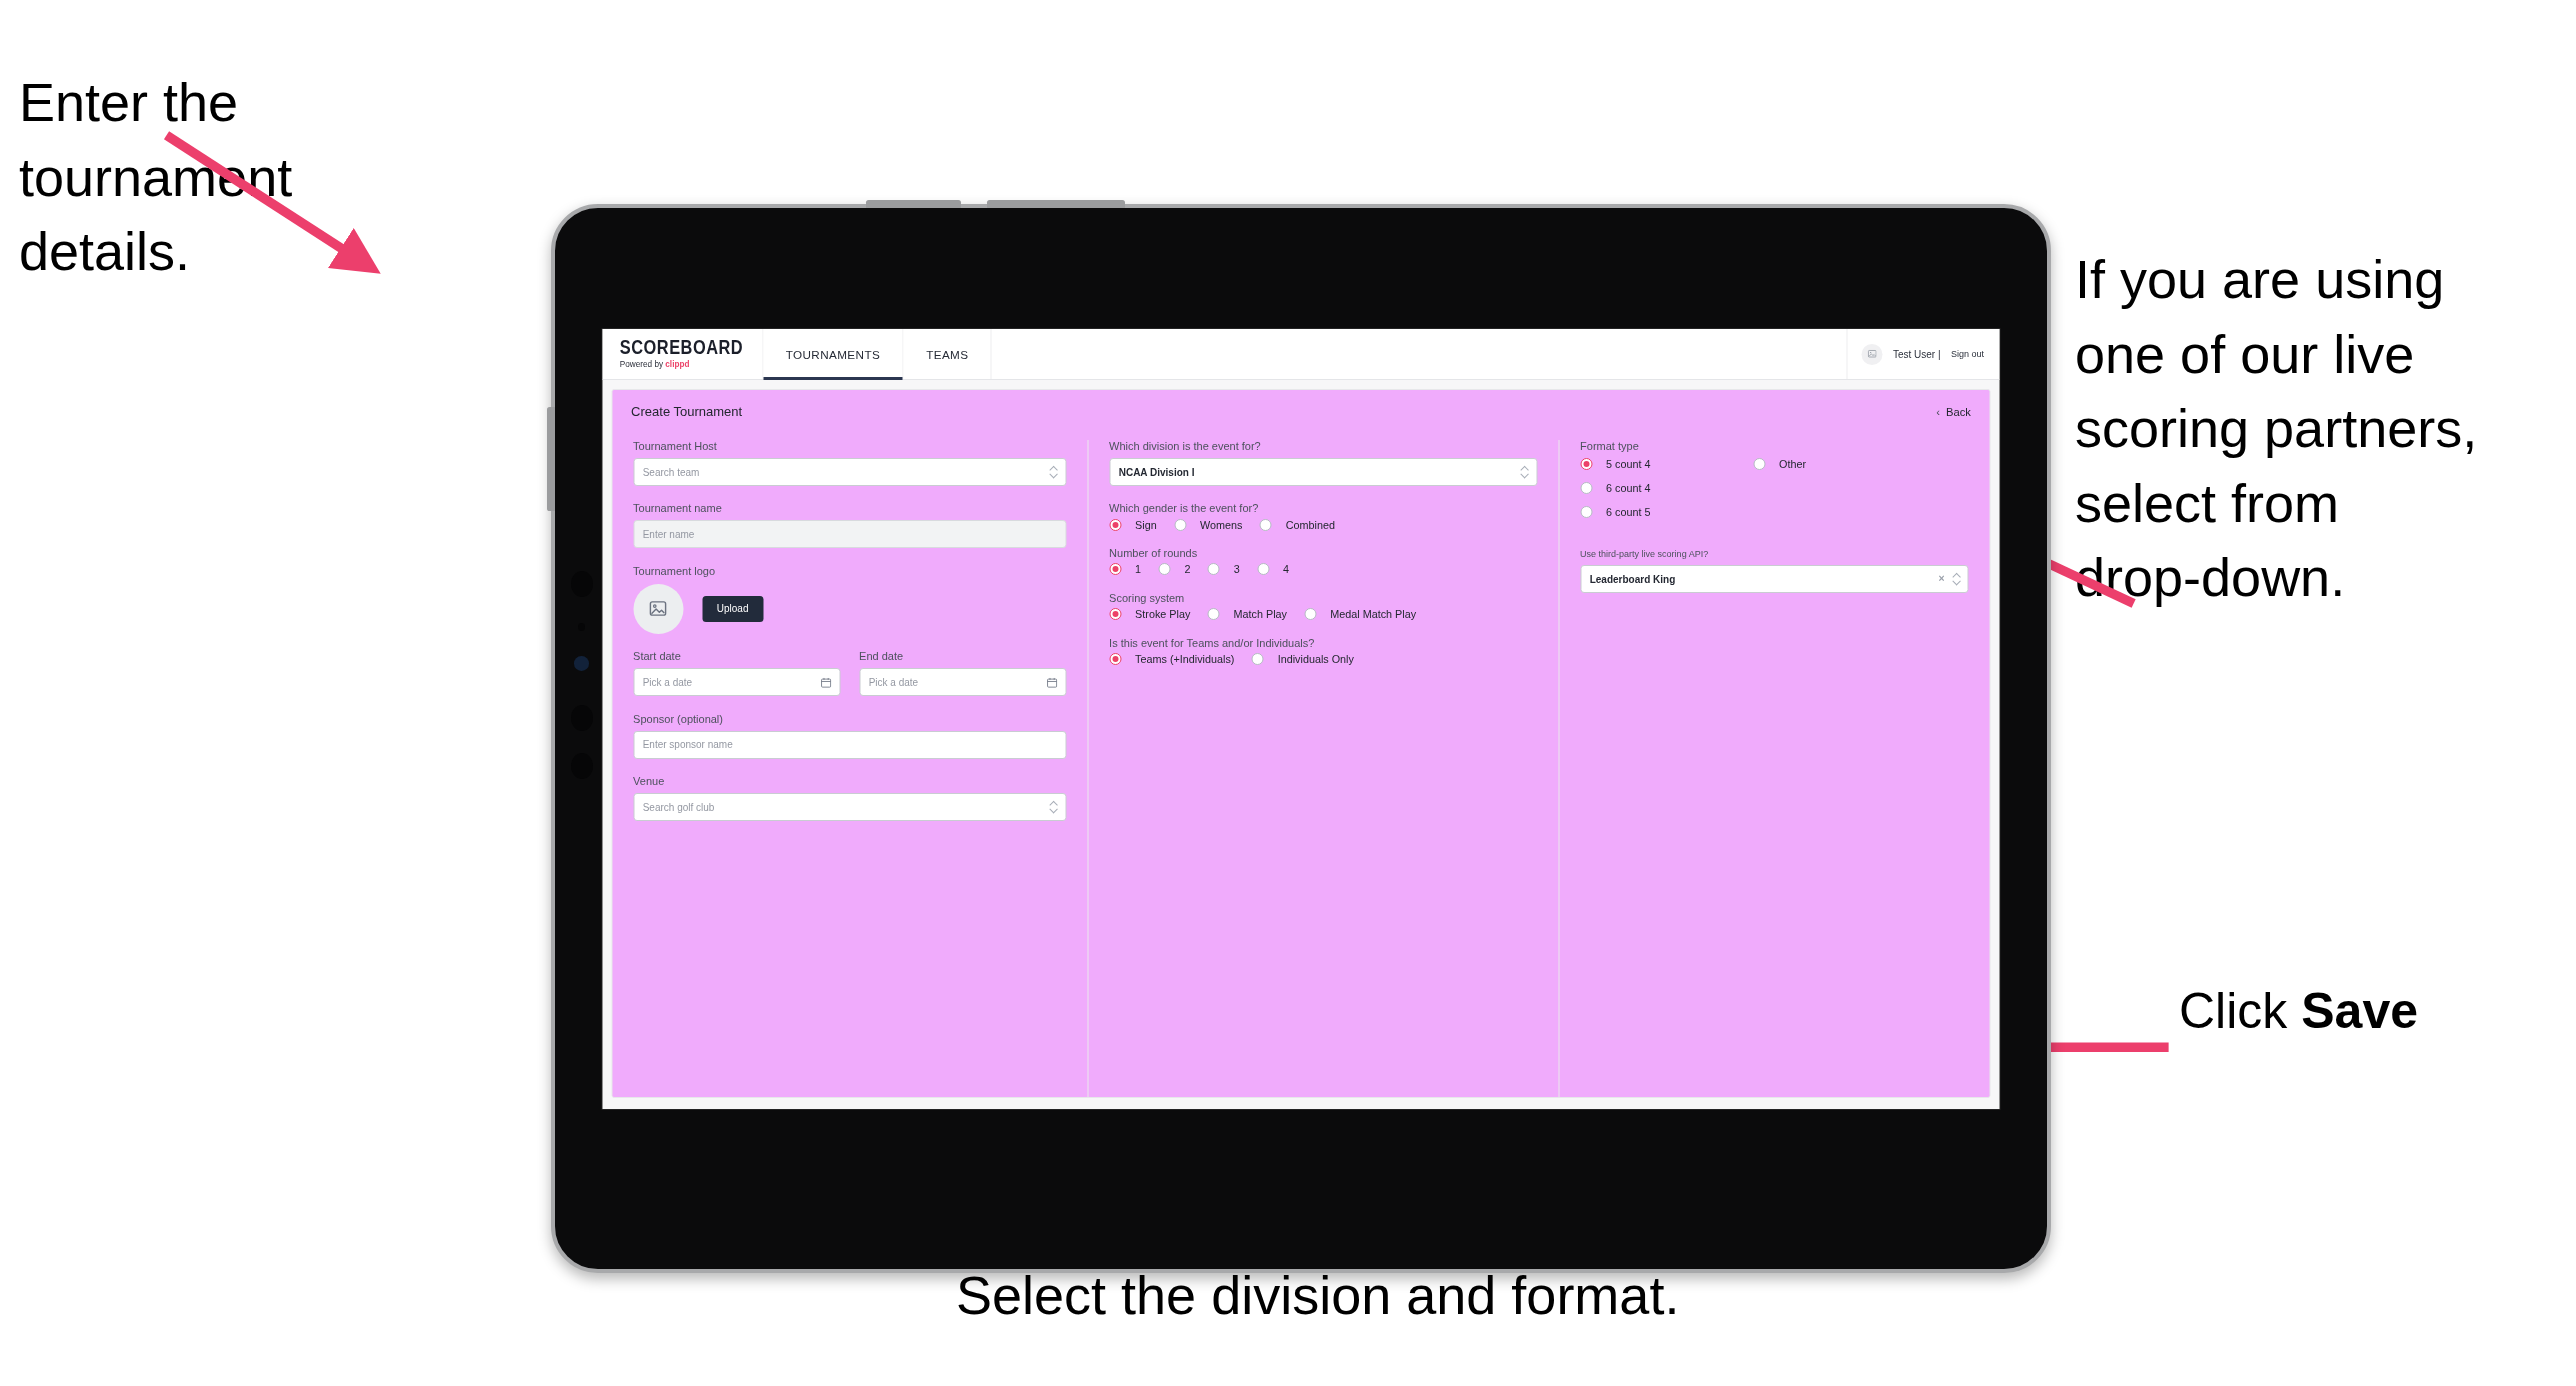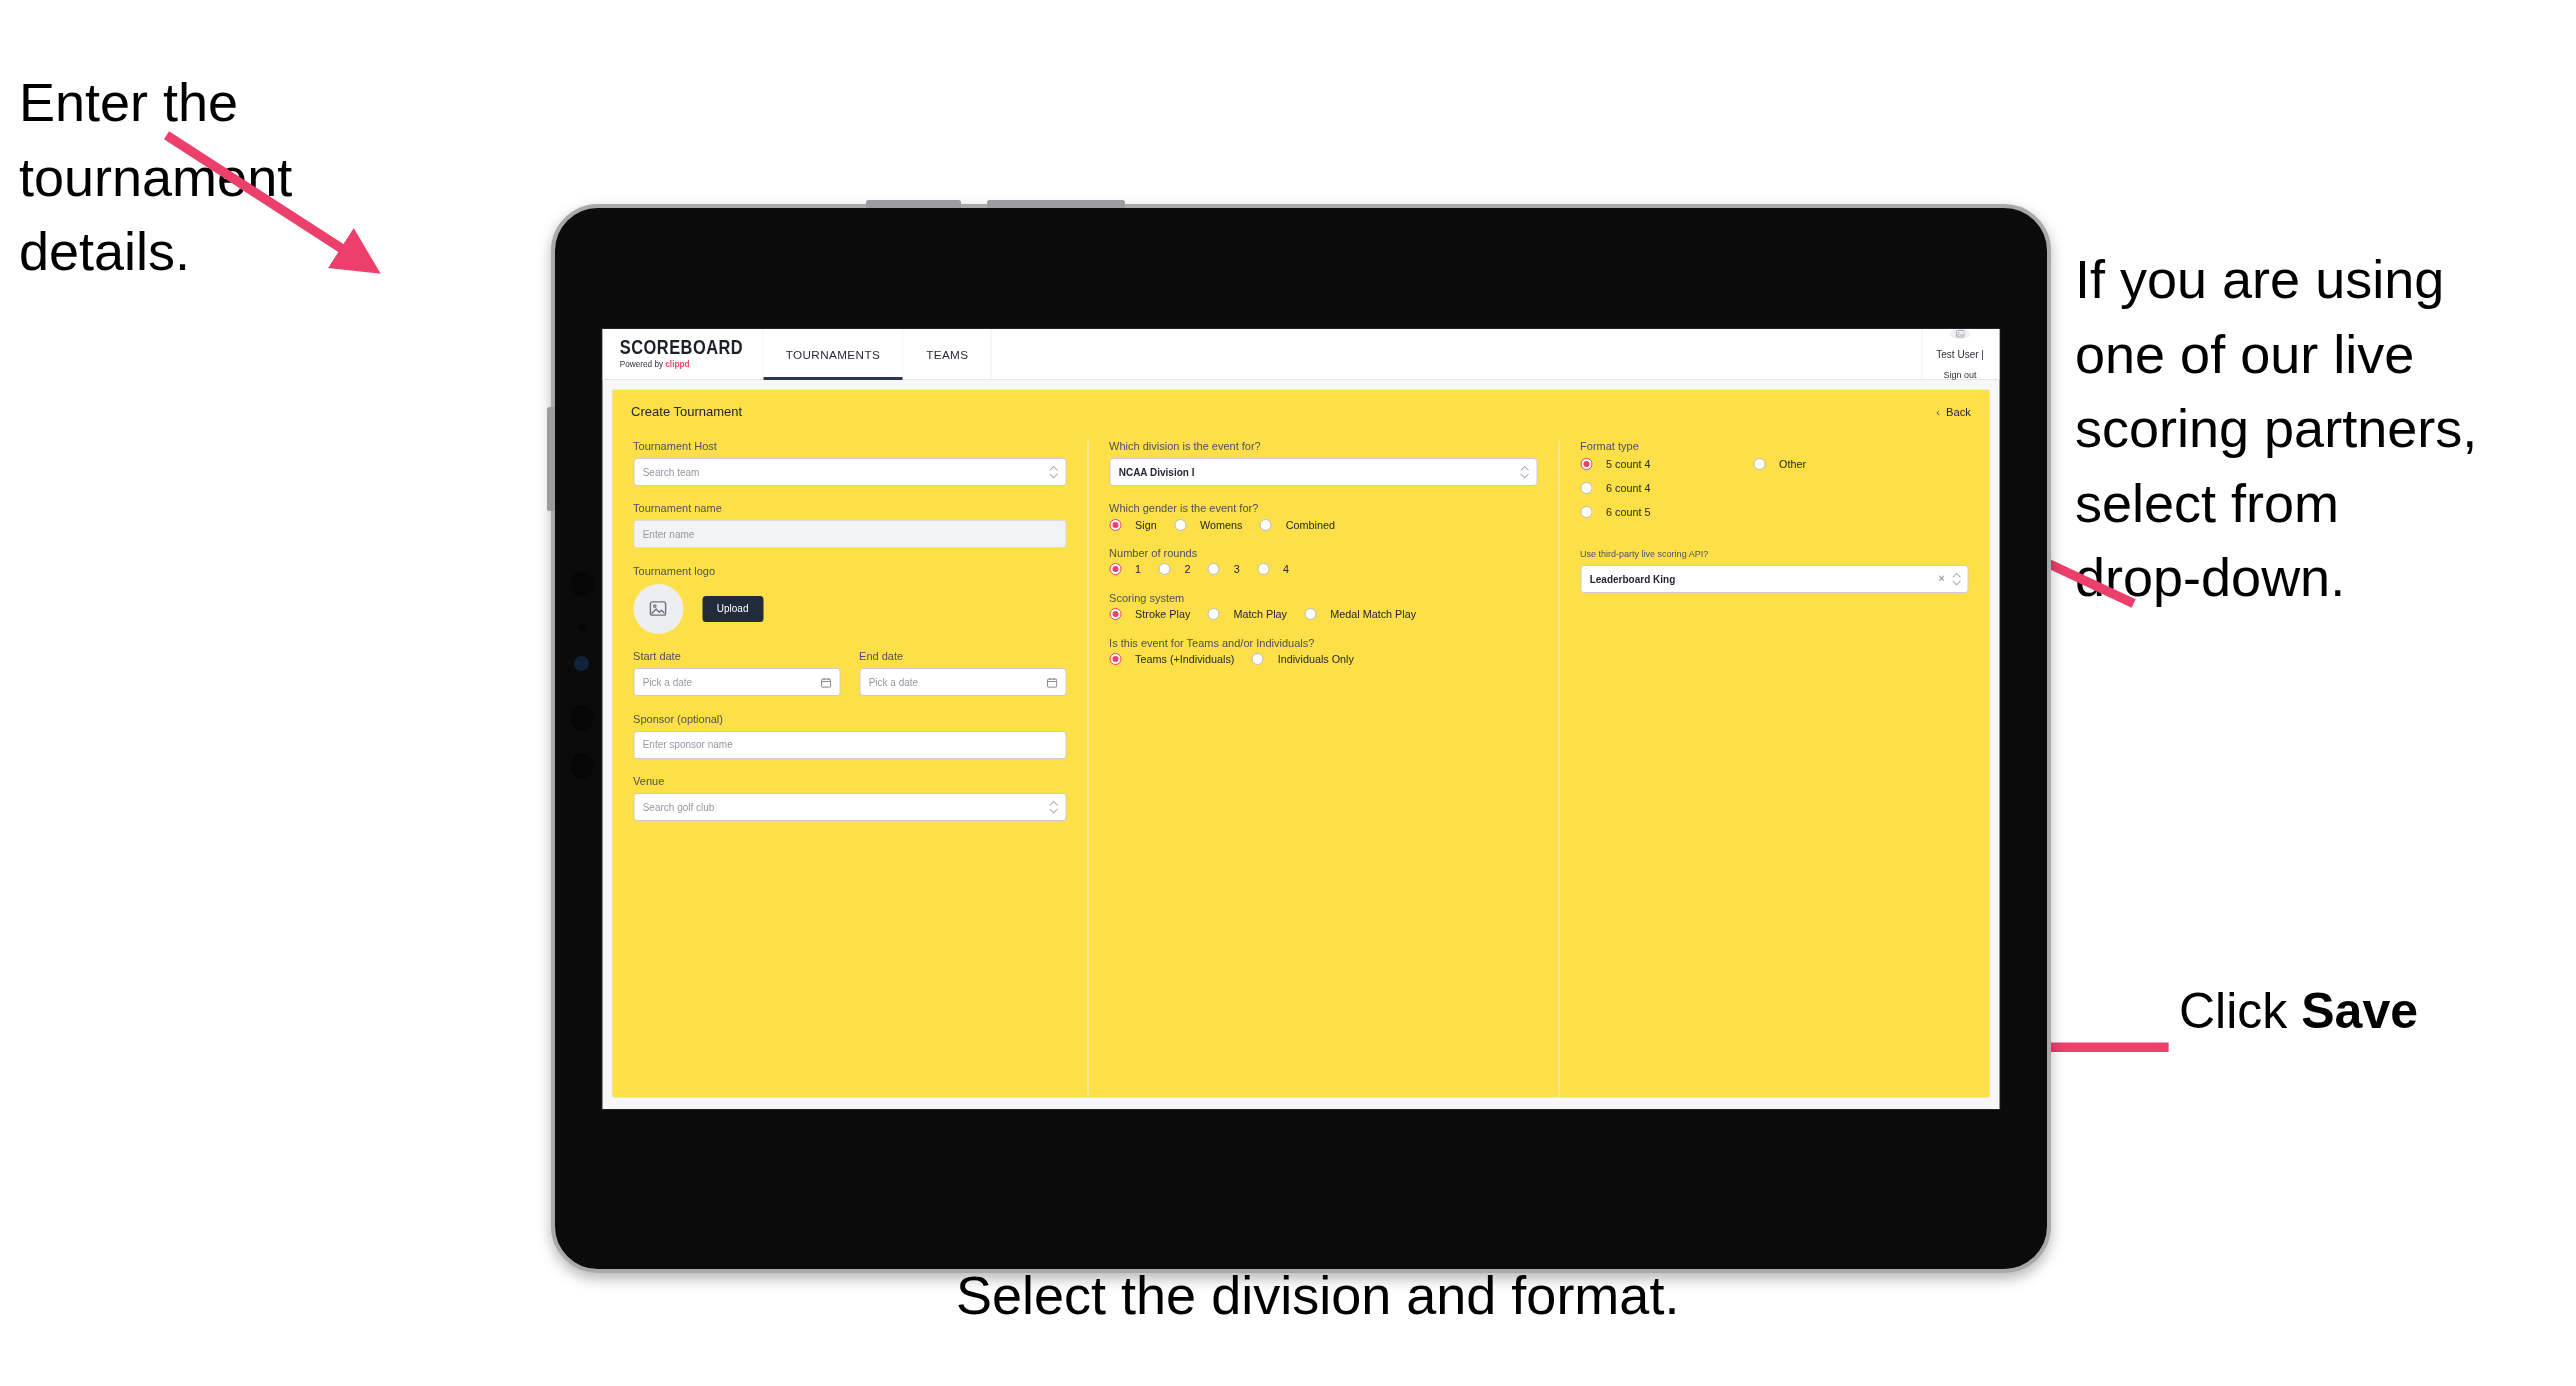--- a/index.html
+++ b/index.html
@@ -128,34 +128,33 @@
     left: 0; right: 0; bottom: -0.9px;
     height: 2.6px;
     background: #2b3650;
   }
   #navbar-spacer { flex: 1; border-right: 0.9px solid #edeef0; }
   #navbar-user {
     display: flex;
     align-items: center;
     gap: 10.4px;
     padding: 0 15.6px 0 14px;
-    flex-direction: column;
   }
   #user-avatar {
     width: 21px; height: 21px;
     border-radius: 50%;
     background: #f0f0f2;
     display: flex; align-items: center; justify-content: center;
   }
   #user-name { font-size: 10px; color: #2b303b; white-space: nowrap; }
   #sign-out-link { font-size: 9px; color: #2b303b; white-space: nowrap; cursor: pointer; }
 
   
   #content-card {
-    background: #fde047;
+    background: #f0abfc;
     margin: 8.6px 8.6px 0 8.6px;
     border: 0.9px solid #e7e8ea;
     border-radius: 2.6px;
     height: 709px;
     box-sizing: border-box;
     display: flex;
     flex-direction: column;
     justify-content: center;
   }
   #card-header {

